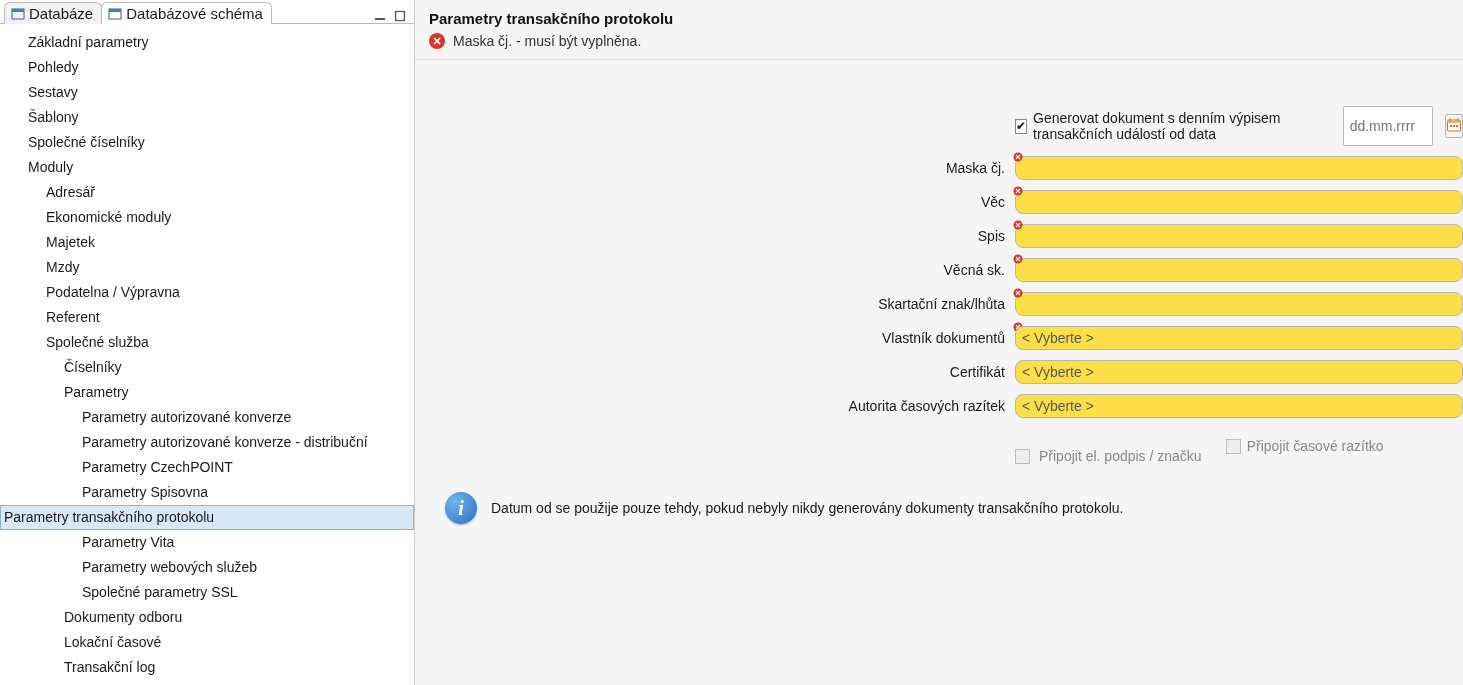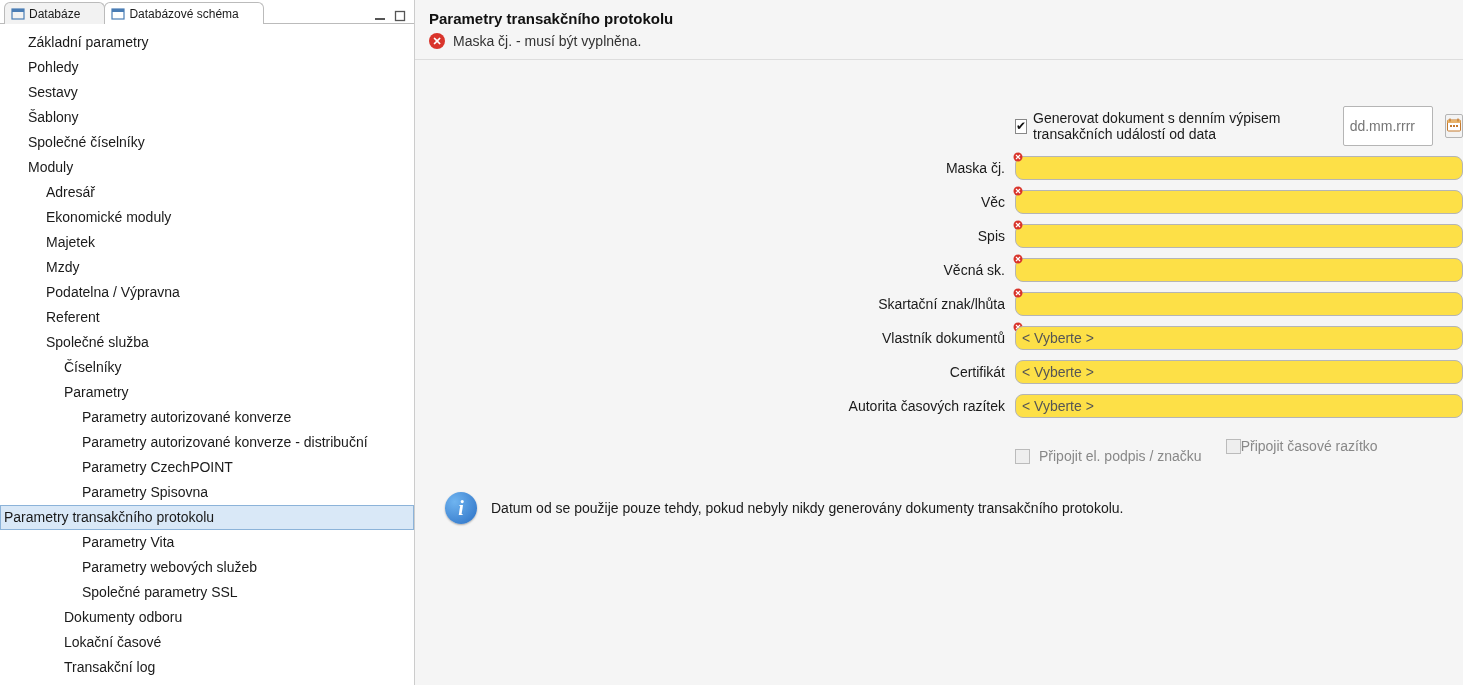--- a/index.html
+++ b/index.html
@@ -32,27 +32,27 @@
     align-items:flex-end;
     padding-left: 4px;
     background: #fff;
     border-bottom: 1px solid #bbb;
     position: relative;
   }
   .tab {
     display:flex;
     align-items:center;
     gap:4px;
-    padding: 2px 24px 2px 6px;
+    padding: 2px 8px 2px 6px;
     border: 1px solid #bbb;
     border-bottom: none;
     border-top-left-radius: 6px;
     border-top-right-radius: 6px;
     background: #fff;
-    font-size: 12px;
+    font-size: 15px;
     height: 22px;
     position: relative;
     bottom: -1px;
     margin-right: -1px;
     cursor: default;
   }
   .tab.inactive { background:#f2f2f2; }
   .tab-icon {
     width: 14px; height: 14px;
     display:inline-flex; align-items:center; justify-content:center;
@@ -494,21 +494,21 @@
       </div>
 
       <div class="form-row">
         <div class="form-label"></div>
         <div class="form-field">
           <div class="inline-checks">
             <div style="display:flex;align-items:center;gap:9px;margin-top:20px;">
               <div class="check disabled"></div>
               <span class="disabled-text">Připojit el. podpis / značku</span>
             </div>
-            <div style="display:flex;align-items:center;">
+            <div style="display:flex;align-items:center;gap:6px;">
               <div class="check disabled"></div>
               <span class="disabled-text">Připojit časové razítko</span>
             </div>
           </div>
         </div>
       </div>
 
       <div class="info-row">
         <div class="info-icon">
             <span>i</span>

